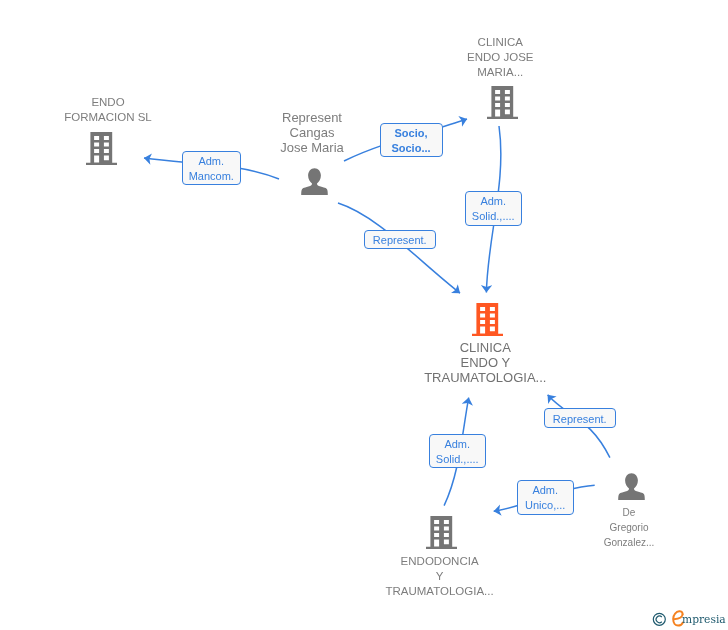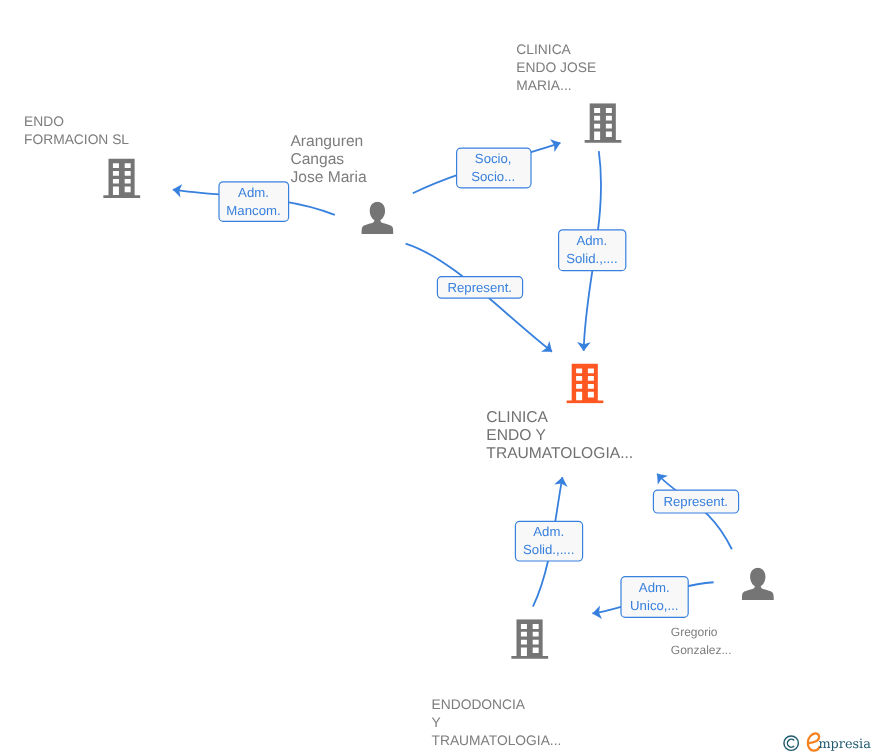--- a/index.html
+++ b/index.html
@@ -2,21 +2,21 @@
 <html><head>
 <meta charset="utf-8">
 <title>Empresia graph</title>
 <style>
   html,body{margin:0;padding:0;}
   body{width:728px;height:630px;background:#fff;font-family:"Liberation Sans",sans-serif;overflow:hidden;
     -webkit-font-smoothing:antialiased;}
   #stage{position:relative;width:728px;height:630px;}
   svg.edges{position:absolute;left:0;top:0;width:728px;height:630px;pointer-events:none;}
   .node-icon{position:absolute;line-height:0;}
-  .node-label{position:absolute;text-align:left;color:#7d7d7d;font-size:11.5px;line-height:15px;white-space:pre-line;filter:opacity(0.999);}
+  .node-label{position:absolute;text-align:center;color:#7d7d7d;font-size:11.5px;line-height:15px;white-space:pre-line;filter:opacity(0.999);}
   .node-label.primary{font-size:13px;font-weight:normal;color:#717171;}
   .elabel{position:absolute;border:1px solid #3880de;border-radius:4px;background:#f8f8f8;
     color:#3880de;font-size:11px;line-height:15px;text-align:center;box-sizing:border-box;filter:opacity(0.999);padding-top:2px;
     display:flex;flex-direction:column;align-items:center;justify-content:center;white-space:pre-line;}
   #footer{position:absolute;white-space:nowrap;line-height:1;}
   #footer .cmark{position:absolute;left:1px;top:7px;line-height:0;}
   #footer .binit{position:absolute;left:21px;top:5px;line-height:0;}
   #footer .bname{position:absolute;left:31px;top:10px;font-family:"DejaVu Serif",serif;
      font-size:10.7px;color:#1f5a6e;filter:opacity(0.999);}
 </style>
@@ -35,57 +35,57 @@
       <path d="M 338 203 C 377.3 215.5 418.1 260.3 460 293.1" fill="none" stroke="#3880de" stroke-width="1.5" marker-end="url(#arrowhead)"></path>
       <path d="M 499 126 C 506.8 182 487.6 236.3 486.4 292.4" fill="none" stroke="#3880de" stroke-width="1.5" marker-end="url(#arrowhead)"></path>
       <path d="M 444.1 505.6 C 459.5 473.3 462.3 432.1 468.7 397.6" fill="none" stroke="#3880de" stroke-width="1.5" marker-end="url(#arrowhead)"></path>
       <path d="M 609.9 457.7 C 589.7 417.1 568.4 418.2 547.6 394.8" fill="none" stroke="#3880de" stroke-width="1.5" marker-end="url(#arrowhead)"></path>
       <path d="M 594.7 485.2 C 559 487.6 527.9 506.3 493.7 511.2" fill="none" stroke="#3880de" stroke-width="1.5" marker-end="url(#arrowhead)"></path>
     </svg>
   <div id="nodes-layer">
       <div class="node-icon" style="left: 86.2px; top: 131.6px;"><svg width="31" height="33.2" viewBox="0 0 31 33.2" aria-hidden="true">
           <path fill-rule="evenodd" fill="#757575" d="M4.4 0 H26.2 V30.7 H31 V33.2 H0 V30.7 H4.4 Z M8.1 4 H13.1 V8.1 H8.1 Z M17.9 4 H22.9 V8.1 H17.9 Z M8.1 10.4 H13.1 V14.4 H8.1 Z M17.9 10.4 H22.9 V14.4 H17.9 Z M8.1 17.1 H13.1 V21 H8.1 Z M17.9 17.1 H22.9 V21 H17.9 Z M8.1 23.5 H13.1 V30.6 H8.1 Z M17.9 23.5 H22.9 V28.2 H17.9 Z"></path>
         </svg></div>
-      <div class="node-label" style="left: 20px; top: 95px; width: 140px; font-size: 11.5px;">ENDO
+      <div class="node-label" style="left: 38px; top: 95px; width: 140px; font-size: 11.5px;">ENDO
 FORMACION SL</div>
       <div class="node-icon" style="left: 486.8px; top: 86px;"><svg width="31" height="33.2" viewBox="0 0 31 33.2" aria-hidden="true">
           <path fill-rule="evenodd" fill="#757575" d="M4.4 0 H26.2 V30.7 H31 V33.2 H0 V30.7 H4.4 Z M8.1 4 H13.1 V8.1 H8.1 Z M17.9 4 H22.9 V8.1 H17.9 Z M8.1 10.4 H13.1 V14.4 H8.1 Z M17.9 10.4 H22.9 V14.4 H17.9 Z M8.1 17.1 H13.1 V21 H8.1 Z M17.9 17.1 H22.9 V21 H17.9 Z M8.1 23.5 H13.1 V30.6 H8.1 Z M17.9 23.5 H22.9 V28.2 H17.9 Z"></path>
         </svg></div>
       <div class="node-label" style="left: 430.3px; top: 35px; width: 140px; font-size: 11.5px;">CLINICA
 ENDO JOSE
 MARIA...</div>
       <div class="node-icon" style="left: 300.5px; top: 167.9px;"><svg width="27" height="27" viewBox="0 0 27 27" aria-hidden="true">
           <path fill="#757575" d="M13.5 0.2 C9.8 0.2 7.1 3.3 7.1 7.6 C7.1 11.2 8.9 14.2 11.0 15.4 C11.0 16.6 10.5 17.4 9.1 17.9 C5.6 18.9 2.2 19.6 1.1 20.9 C0.4 21.8 0.2 24.0 0.2 26.9 L26.8 26.9 C26.8 24.0 26.6 21.8 25.9 20.9 C24.8 19.6 21.4 18.9 17.9 17.9 C16.5 17.4 16.0 16.6 16.0 15.4 C18.1 14.2 19.9 11.2 19.9 7.6 C19.9 3.3 17.2 0.2 13.5 0.2 Z"></path>
         </svg></div>
-      <div class="node-label" style="left: 242px; top: 110px; width: 140px; font-size: 13px;">Aranguren
+      <div class="node-label" style="left: 242px; top: 110px; width: 140px; font-size: 13px;">Represent
 Cangas
 Jose Maria</div>
       <div class="node-icon" style="left: 471.8px; top: 303.3px;"><svg width="31" height="33.2" viewBox="0 0 31 33.2" aria-hidden="true">
           <path fill-rule="evenodd" fill="#ff5722" d="M4.4 0 H26.2 V30.7 H31 V33.2 H0 V30.7 H4.4 Z M8.1 4 H13.1 V8.1 H8.1 Z M17.9 4 H22.9 V8.1 H17.9 Z M8.1 10.4 H13.1 V14.4 H8.1 Z M17.9 10.4 H22.9 V14.4 H17.9 Z M8.1 17.1 H13.1 V21 H8.1 Z M17.9 17.1 H22.9 V21 H17.9 Z M8.1 23.5 H13.1 V30.6 H8.1 Z M17.9 23.5 H22.9 V28.2 H17.9 Z"></path>
         </svg></div>
       <div class="node-label primary" style="left: 405.3px; top: 340px; width: 160px; font-size: 13px;">CLINICA
 ENDO Y
 TRAUMATOLOGIA...</div>
       <div class="node-icon" style="left: 426.1px; top: 516.2px;"><svg width="31" height="33.2" viewBox="0 0 31 33.2" aria-hidden="true">
           <path fill-rule="evenodd" fill="#757575" d="M4.4 0 H26.2 V30.7 H31 V33.2 H0 V30.7 H4.4 Z M8.1 4 H13.1 V8.1 H8.1 Z M17.9 4 H22.9 V8.1 H17.9 Z M8.1 10.4 H13.1 V14.4 H8.1 Z M17.9 10.4 H22.9 V14.4 H17.9 Z M8.1 17.1 H13.1 V21 H8.1 Z M17.9 17.1 H22.9 V21 H17.9 Z M8.1 23.5 H13.1 V30.6 H8.1 Z M17.9 23.5 H22.9 V28.2 H17.9 Z"></path>
         </svg></div>
-      <div class="node-label" style="left: 359.6px; top: 554px; width: 160px; font-size: 11.5px; margin-top: 27px;">ENDODONCIA
+      <div class="node-label" style="left: 359.6px; top: 554px; width: 160px; font-size: 11.5px;">ENDODONCIA
 Y
 TRAUMATOLOGIA...</div>
       <div class="node-icon" style="left: 617.5px; top: 472.9px;"><svg width="27" height="27" viewBox="0 0 27 27" aria-hidden="true">
           <path fill="#757575" d="M13.5 0.2 C9.8 0.2 7.1 3.3 7.1 7.6 C7.1 11.2 8.9 14.2 11.0 15.4 C11.0 16.6 10.5 17.4 9.1 17.9 C5.6 18.9 2.2 19.6 1.1 20.9 C0.4 21.8 0.2 24.0 0.2 26.9 L26.8 26.9 C26.8 24.0 26.6 21.8 25.9 20.9 C24.8 19.6 21.4 18.9 17.9 17.9 C16.5 17.4 16.0 16.6 16.0 15.4 C18.1 14.2 19.9 11.2 19.9 7.6 C19.9 3.3 17.2 0.2 13.5 0.2 Z"></path>
         </svg></div>
       <div class="node-label" style="left: 559px; top: 505px; width: 140px; font-size: 10px;">De
 Gregorio
 Gonzalez...</div>
     </div>
   <div id="elabels-layer">
       <div class="elabel" style="left: 181.5px; top: 150.5px; width: 59.5px; height: 34.5px; border-color: rgb(56, 128, 222);">Adm.
 Mancom.</div>
-      <div class="elabel" style="left: 379.5px; top: 122.5px; width: 63px; height: 34.5px; border-color: rgb(56, 128, 222);">Socio,
+      <div class="elabel" style="left: 379.5px; top: 122.5px; width: 63px; height: 34.5px; border-color: rgb(56, 128, 222); font-weight: bold;">Socio,
 Socio...</div>
       <div class="elabel" style="left: 363.5px; top: 229.5px; width: 72.5px; height: 19.5px; border-color: rgb(56, 128, 222);">Represent.</div>
       <div class="elabel" style="left: 464.5px; top: 191px; width: 57.5px; height: 34.5px; border-color: rgb(56, 128, 222);">Adm.
 Solid.,....</div>
       <div class="elabel" style="left: 428.5px; top: 433.5px; width: 57.5px; height: 34.5px; border-color: rgb(56, 128, 222);">Adm.
 Solid.,....</div>
       <div class="elabel" style="left: 543.5px; top: 408px; width: 72.5px; height: 20px; border-color: rgb(56, 128, 222);">Represent.</div>
       <div class="elabel" style="left: 516.5px; top: 480px; width: 57.5px; height: 34.5px; border-color: rgb(56, 128, 222);">Adm.
 Unico,...</div>
     </div>

